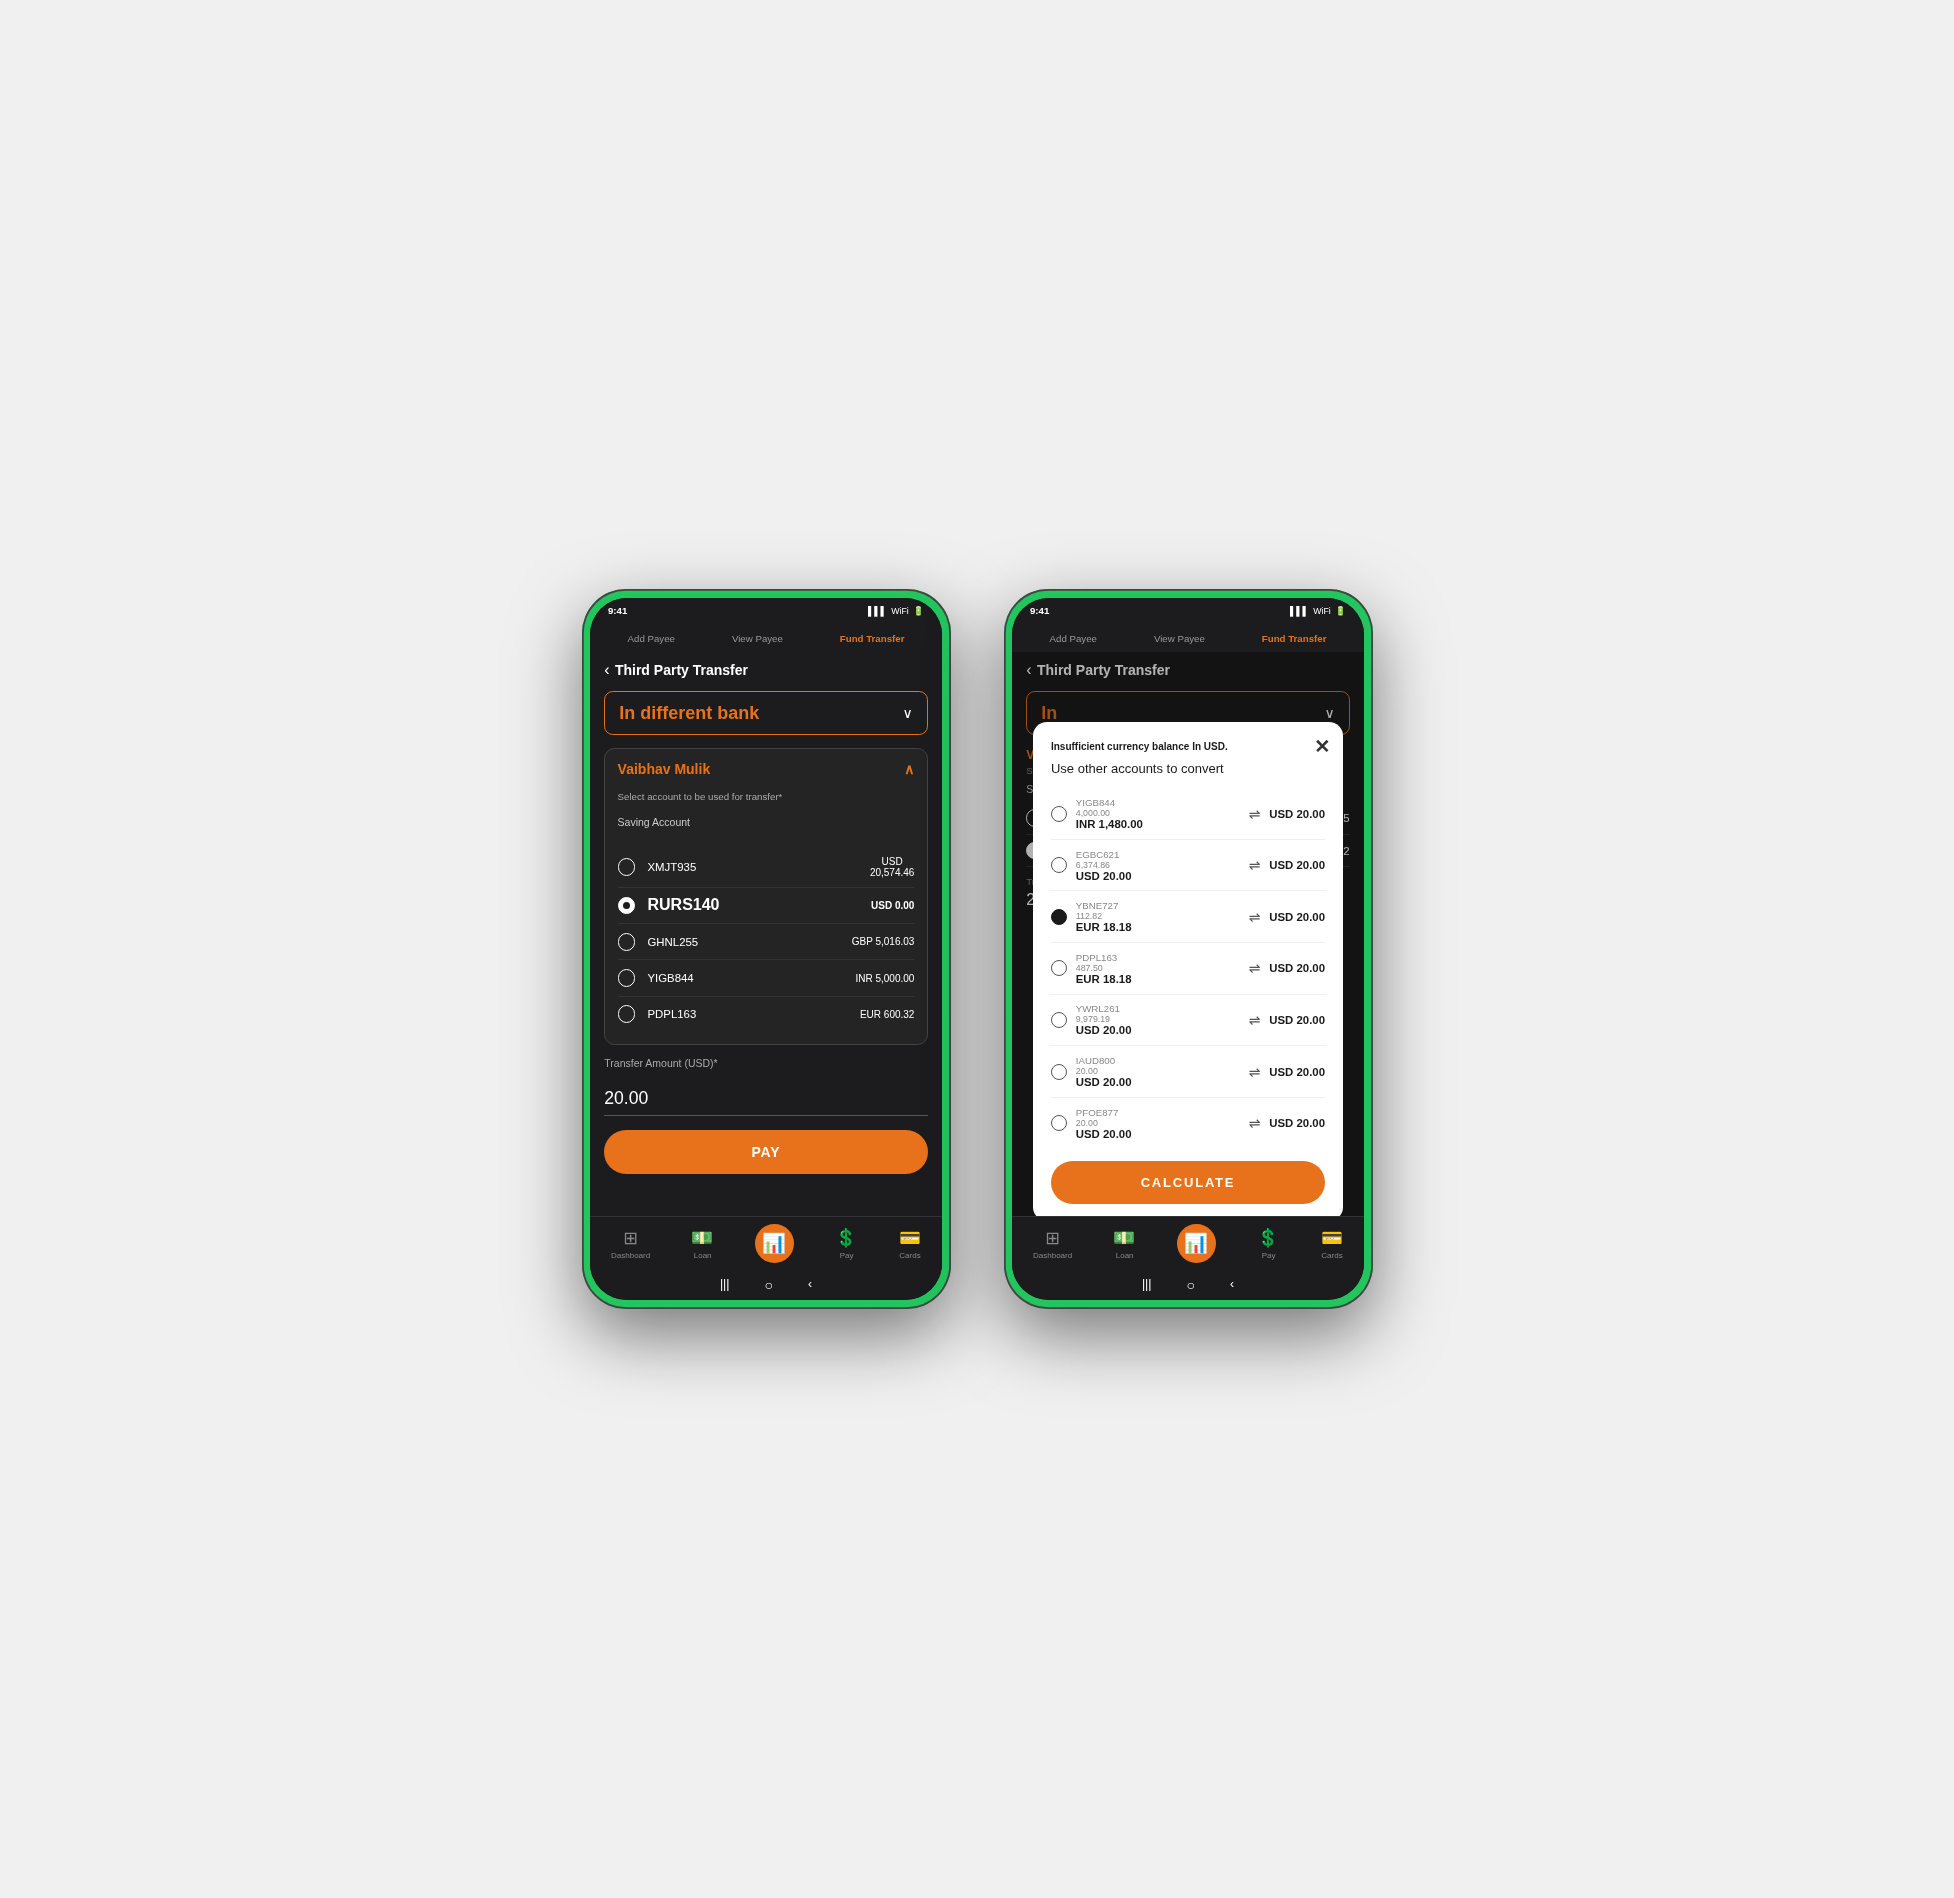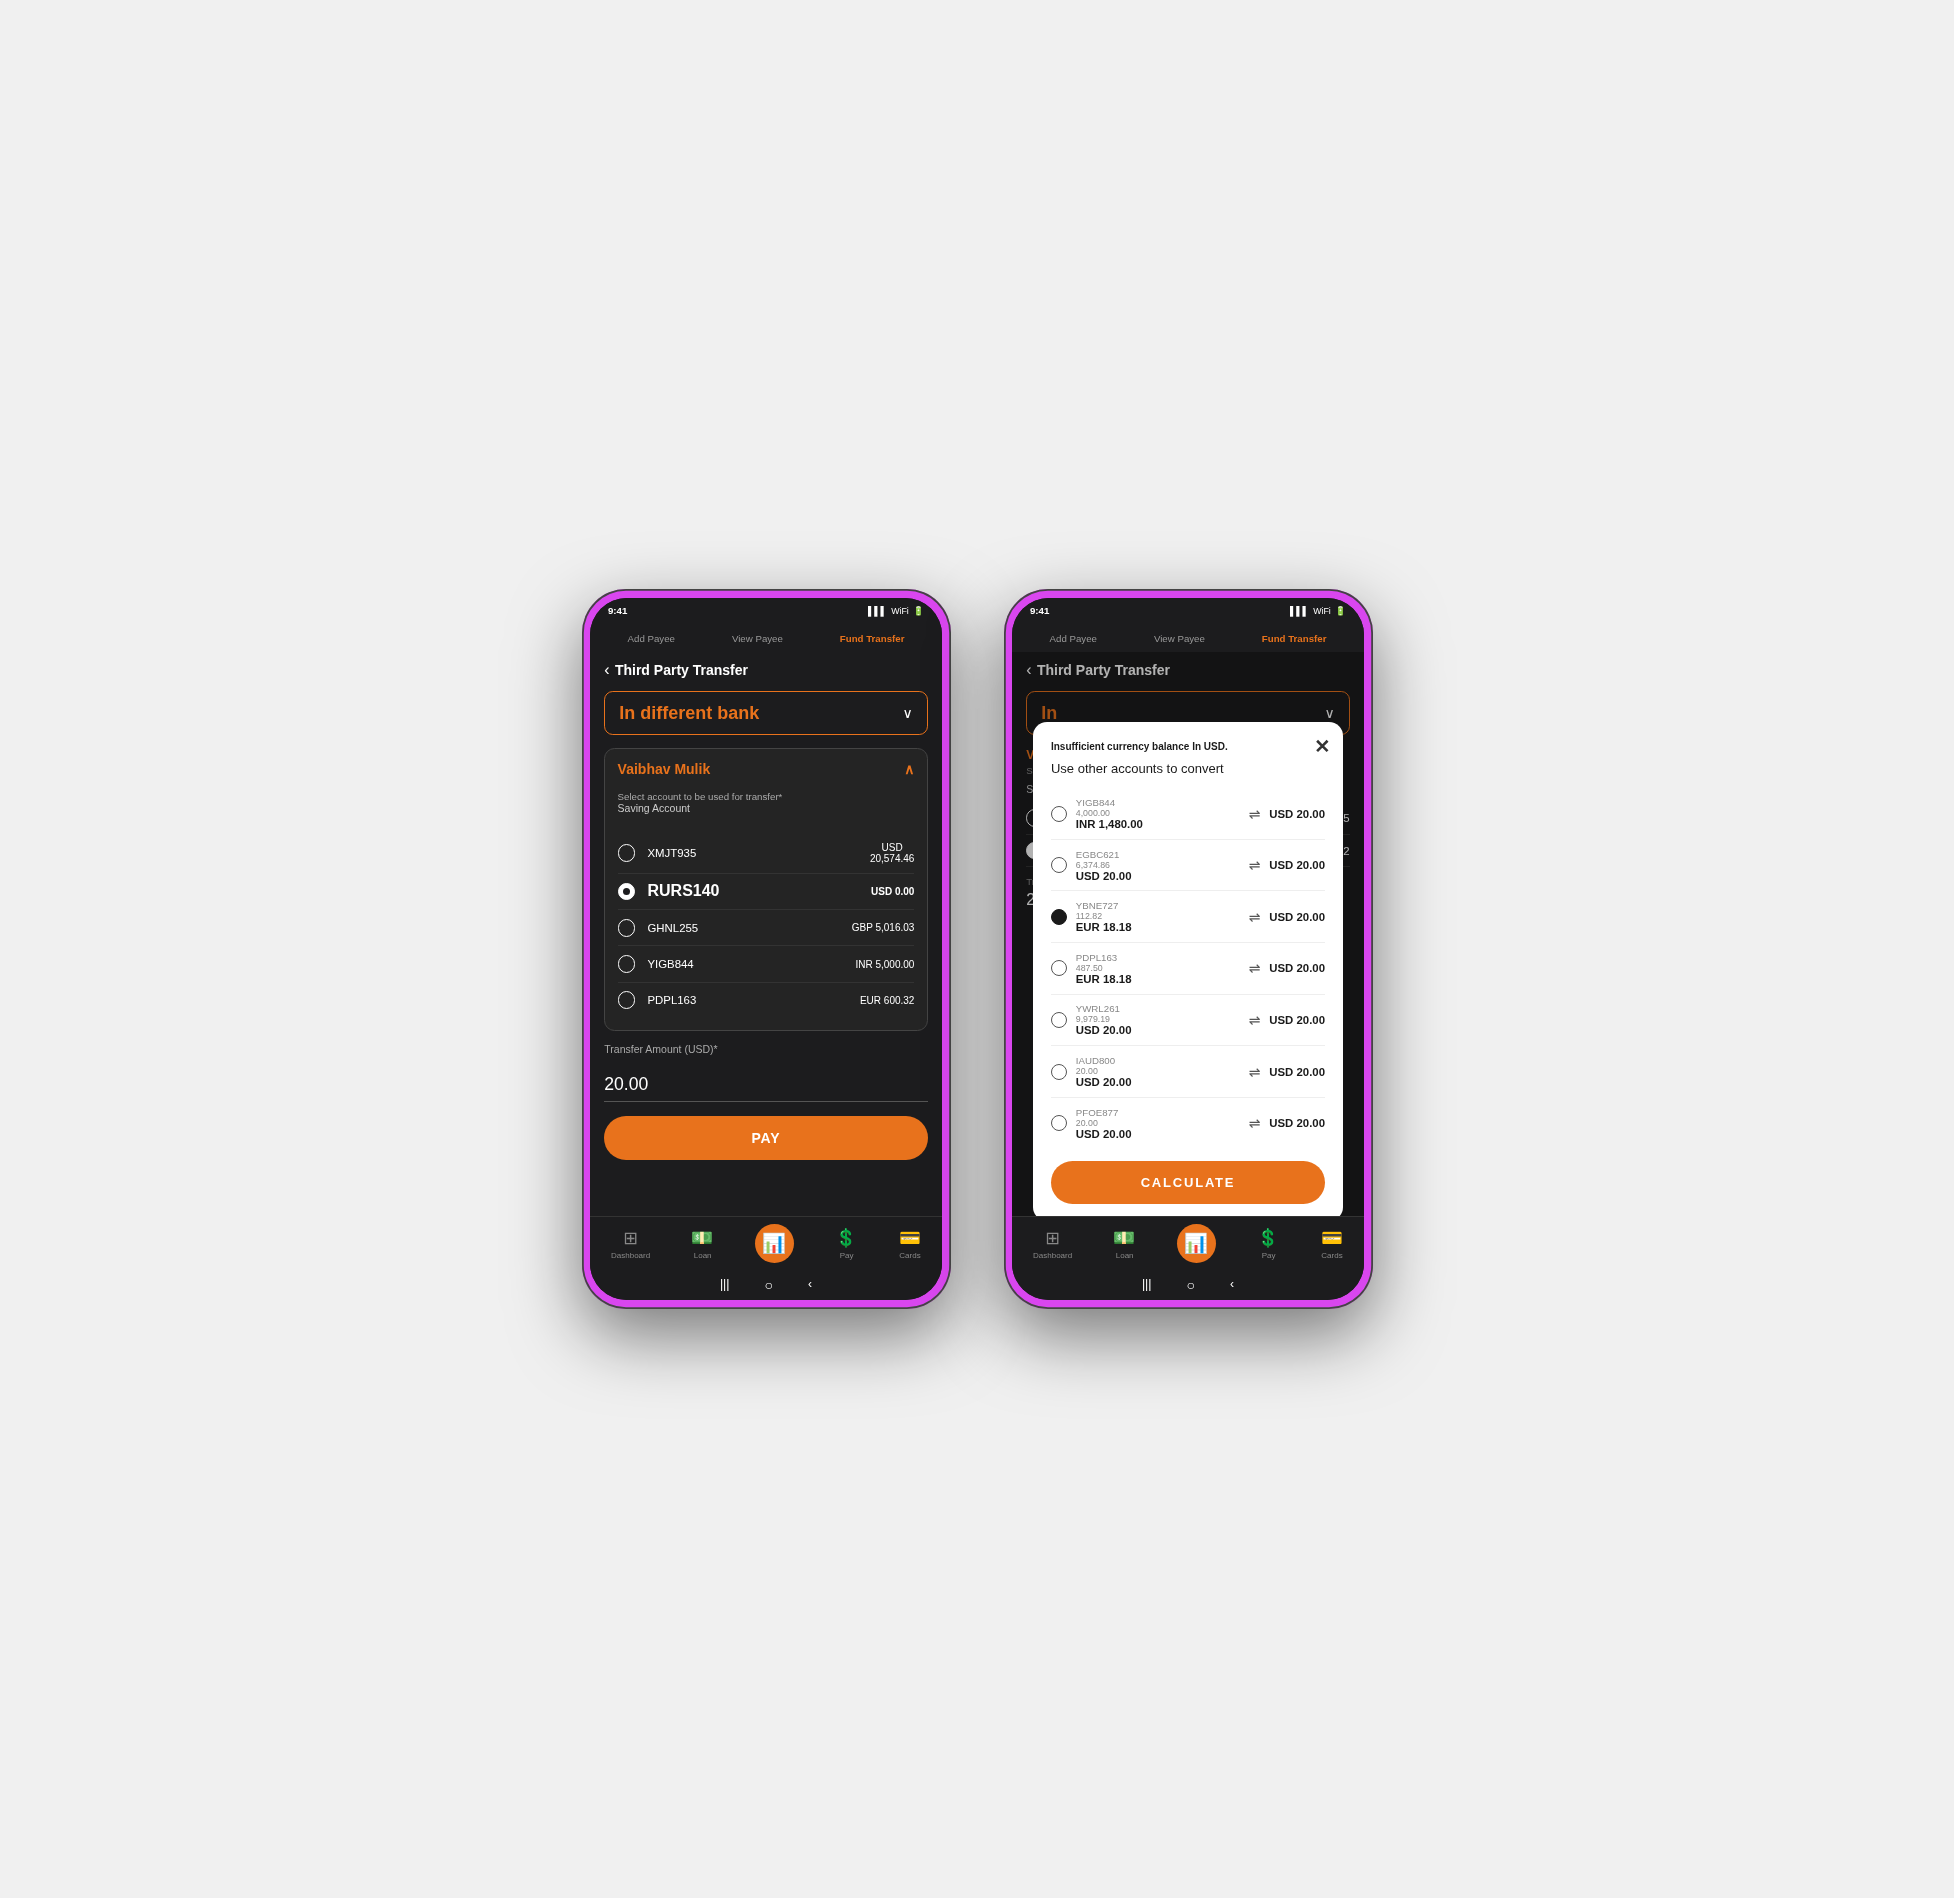--- a/index.html
+++ b/index.html
@@ -18,21 +18,21 @@
       align-items: center;
     }
     .phone-wrapper {
       position: relative;
       width: 369px;
       height: 720px;
     }
     .phone-outer {
       width: 369px;
       height: 720px;
-      background: #d946ef;
+      background: #22c55e;
       border-radius: 44px;
       padding: 8.8px;
       box-shadow: 0 26px 70px rgba(0,0,0,0.5), inset 0 0 0 1.8px #444;
       position: relative;
     }
     .phone-inner {
       width: 100%;
       height: 100%;
       background: #1c1c1e;
       border-radius: 37px;
@@ -137,21 +137,21 @@
       font-size: 14px;
       font-weight: 700;
       display: flex;
       justify-content: space-between;
       align-items: center;
       margin-bottom: 14px;
     }
     .account-subtitle {
       color: #aaa;
       font-size: 9.7px;
-      margin-bottom: 0;
+      margin-bottom: 14px;
     }
     .account-type-label {
       color: #ccc;
       font-size: 10.5px;
       margin-bottom: 19px;
     }
     .account-item {
       display: flex;
       align-items: center;
       padding: 8.8px 0;

